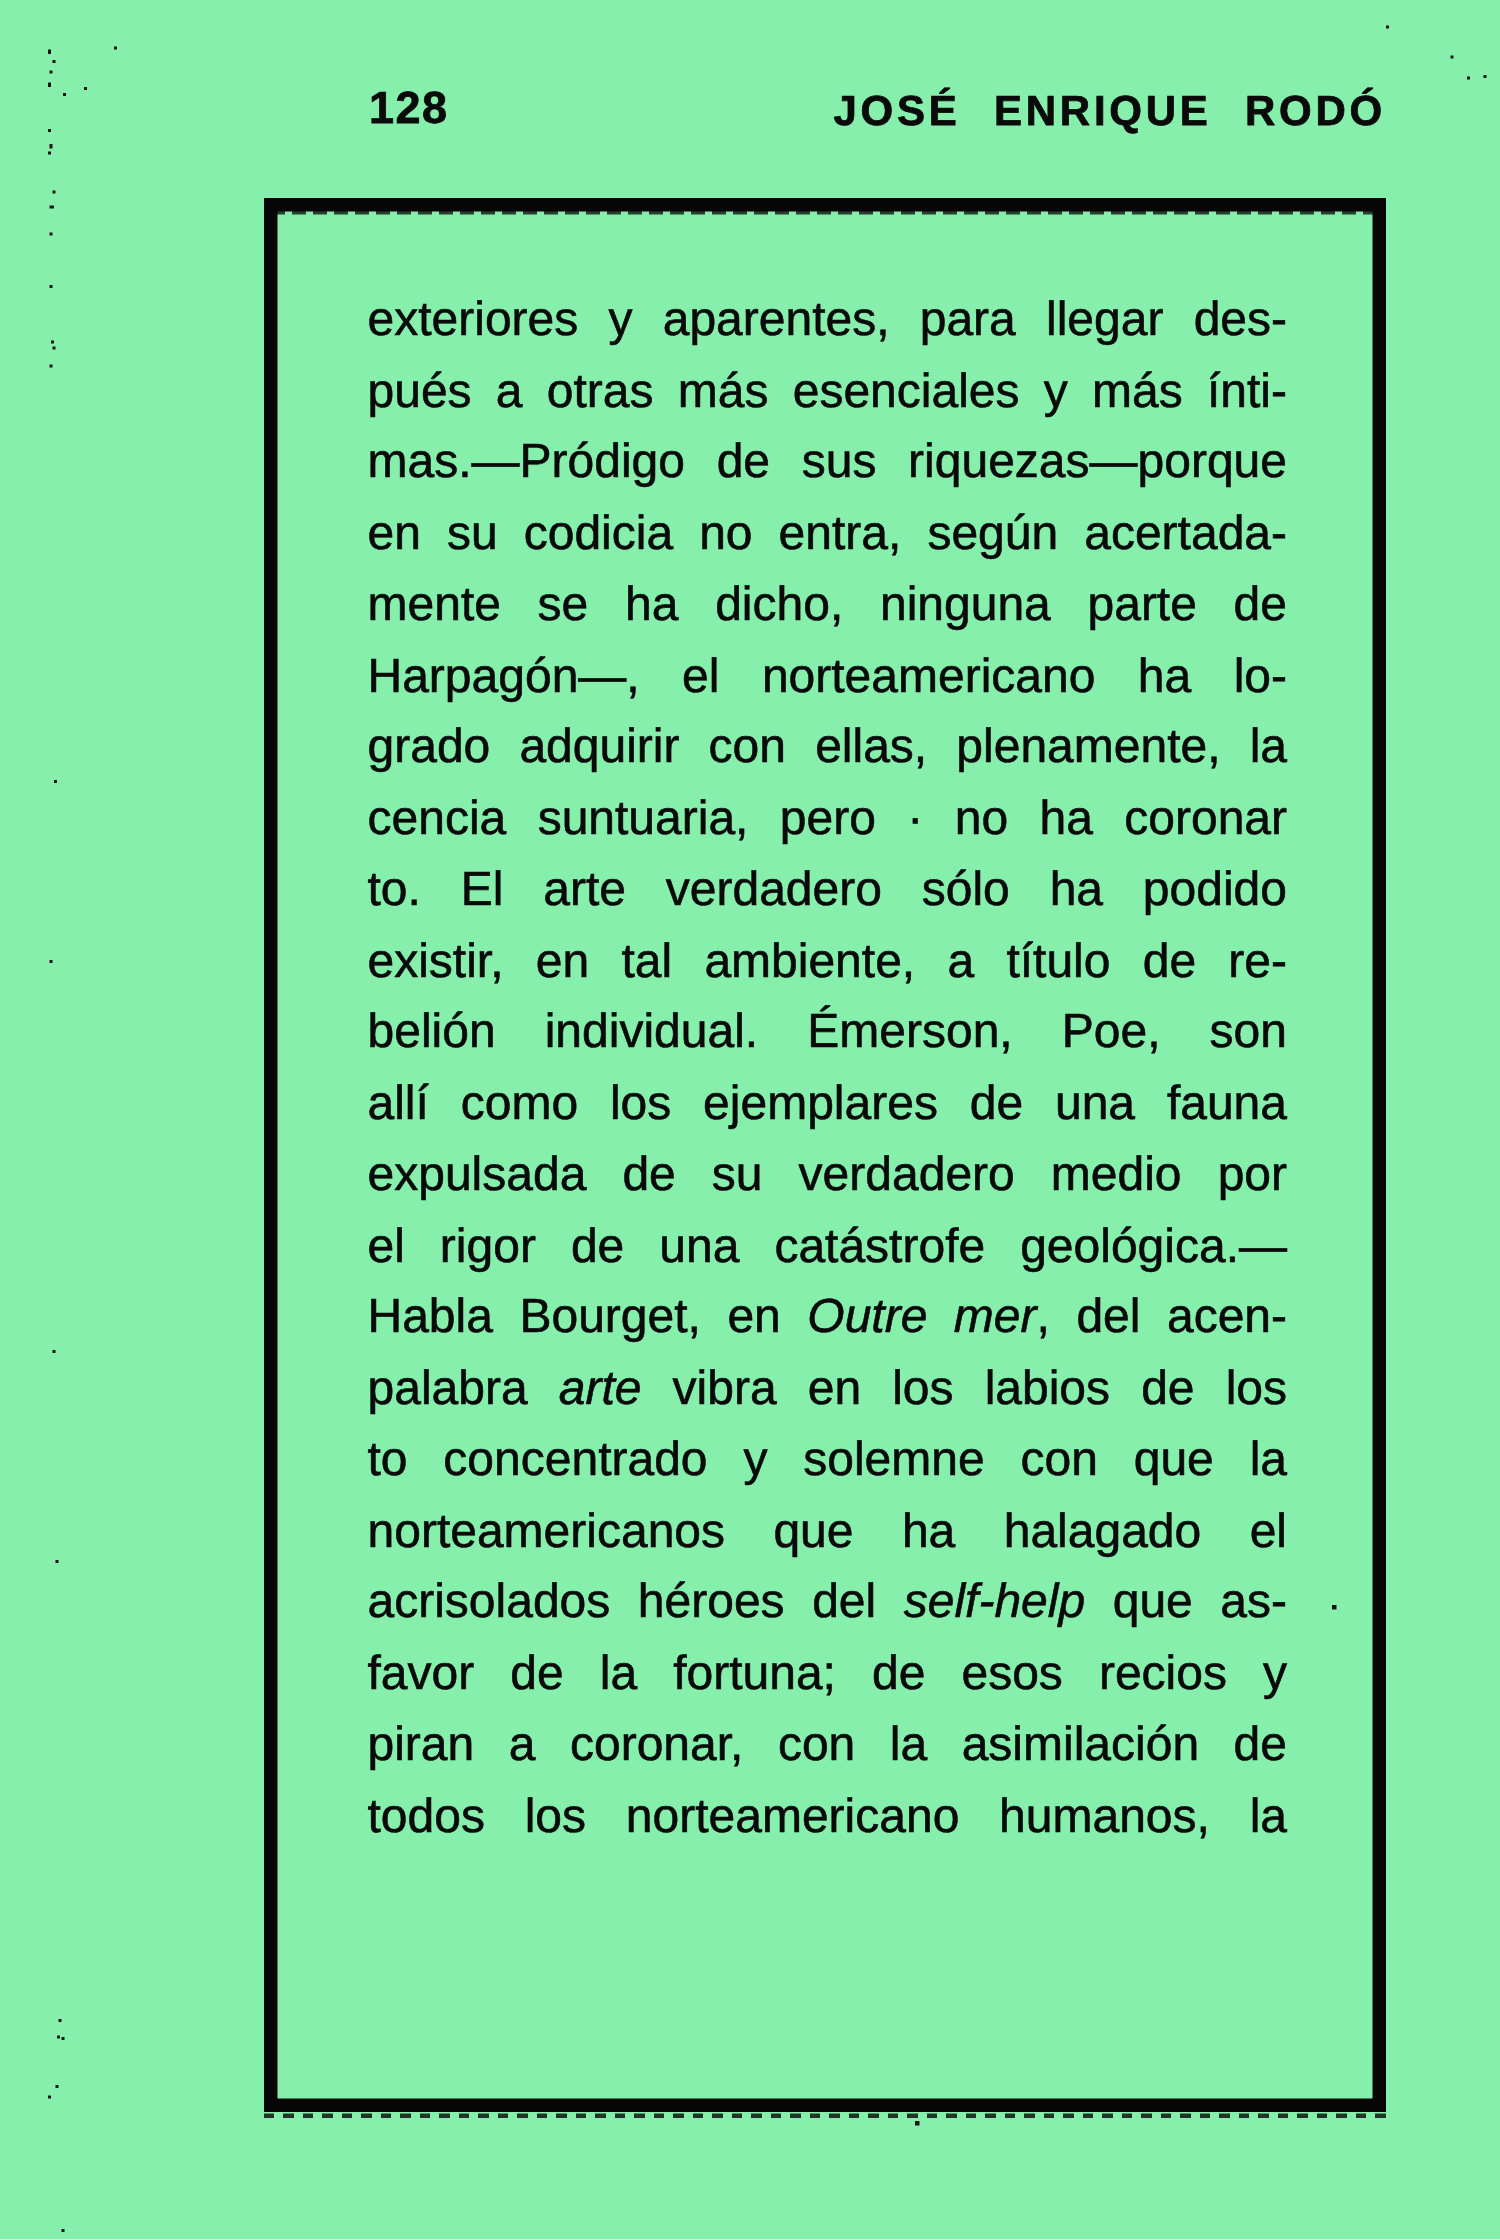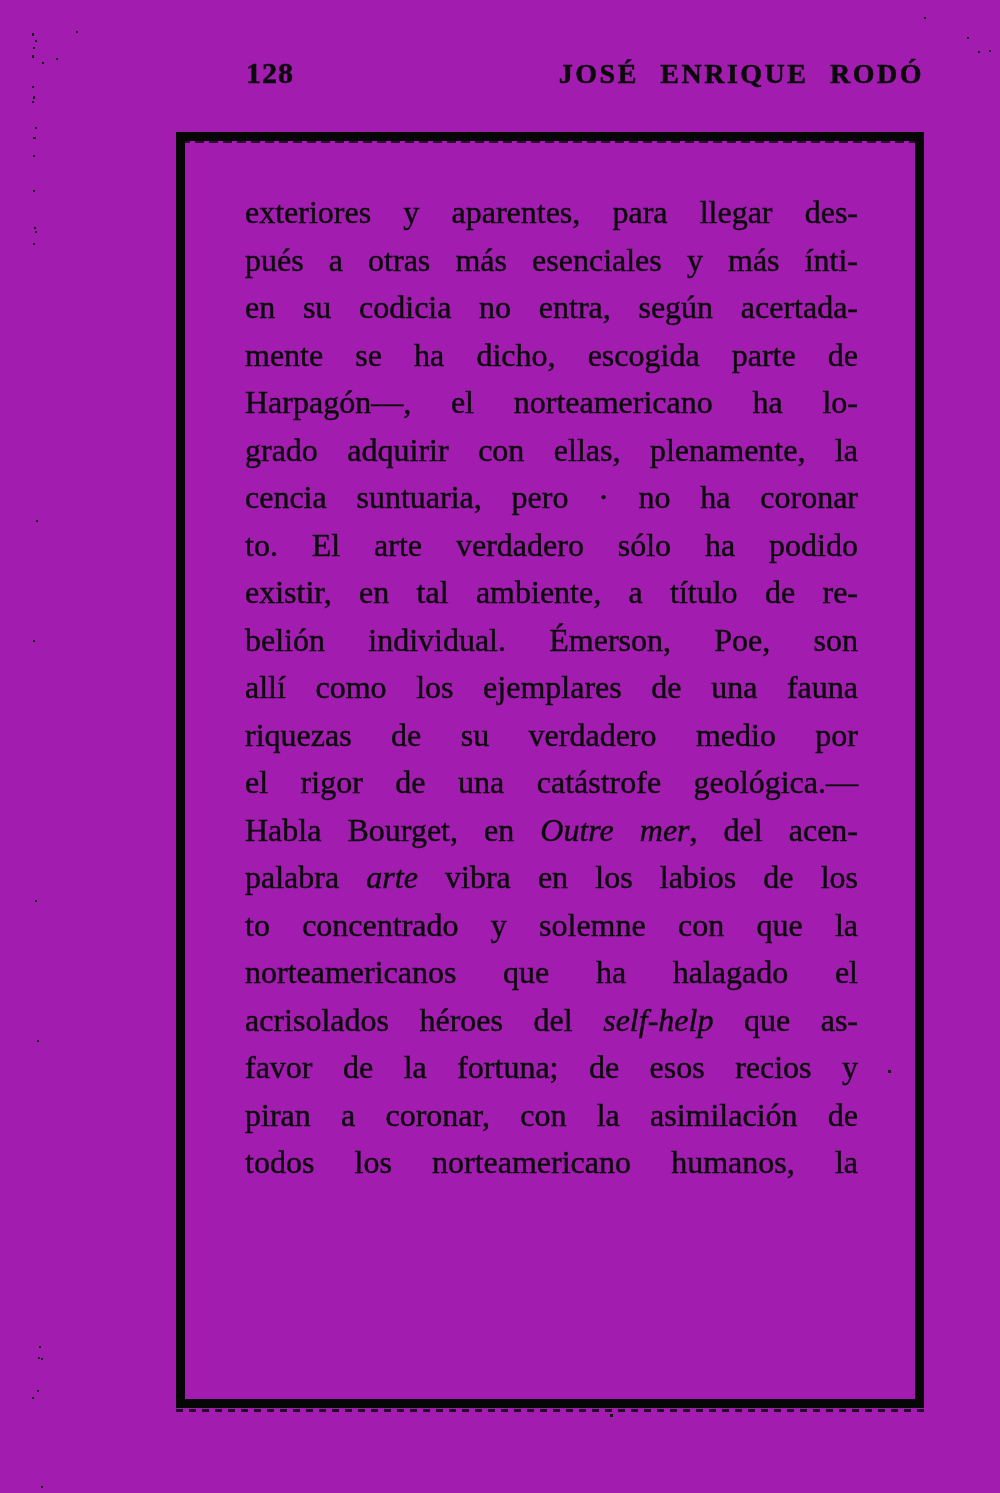--- a/index.html
+++ b/index.html
@@ -4,23 +4,23 @@
 <style>
   html, body {
     margin: 0;
     padding: 0;
     background: #ffffff;
   }
   .page {
     position: relative;
     width: 1000px;
     height: 1493px;
-    background: #a21caf;
+    background: #86efac;
     color: #0a0a0a;
-    font-family: Liberation Serif, serif;
+    font-family: Liberation Sans, sans-serif;
     overflow: hidden;
   }
   .pageno {
     position: absolute;
     left: 246px;
     top: 56px;
     font-size: 30px;
     font-weight: 700;
     letter-spacing: 1px;
     -webkit-text-stroke: 0.5px currentColor;
@@ -97,30 +97,31 @@
 
 <div class="page">
 
   <div class="pageno">128</div>
   <div class="runhead">JOSÉ ENRIQUE RODÓ</div>
 
   <div class="frame">
     <div class="text">
         <div class="line"><span>exteriores y aparentes, para llegar des-</span></div>
         <div class="line"><span>pués a otras más esenciales y más ínti-</span></div>
+        <div class="line"><span>mas.—Pródigo de sus riquezas—porque</span></div>
         <div class="line"><span>en su codicia no entra, según acertada-</span></div>
-        <div class="line"><span>mente se ha dicho, escogida parte de</span></div>
+        <div class="line"><span>mente se ha dicho, ninguna parte de</span></div>
         <div class="line"><span>Harpagón—, el norteamericano ha lo-</span></div>
         <div class="line"><span>grado adquirir con ellas, plenamente, la</span></div>
         <div class="line"><span>cencia suntuaria, pero · no ha coronar</span></div>
         <div class="line"><span>to. El arte verdadero sólo ha podido</span></div>
         <div class="line"><span>existir, en tal ambiente, a título de re-</span></div>
         <div class="line"><span>belión individual. Émerson, Poe, son</span></div>
         <div class="line"><span>allí como los ejemplares de una fauna</span></div>
-        <div class="line"><span>riquezas de su verdadero medio por</span></div>
+        <div class="line"><span>expulsada de su verdadero medio por</span></div>
         <div class="line"><span>el rigor de una catástrofe geológica.—</span></div>
         <div class="line"><span>Habla Bourget, en </span><span class="it">Outre mer</span><span>, del acen-</span></div>
         <div class="line"><span>palabra </span><span class="it">arte</span><span> vibra en los labios de los</span></div>
         <div class="line"><span>to concentrado y solemne con que la</span></div>
         <div class="line"><span>norteamericanos que ha halagado el</span></div>
         <div class="line"><span>acrisolados héroes del </span><span class="it">self-help</span><span> que as-</span></div>
         <div class="line"><span>favor de la fortuna; de esos recios y</span></div>
         <div class="line"><span>piran a coronar, con la asimilación de</span></div>
         <div class="line"><span>todos los norteamericano humanos, la</span></div>
       </div>

